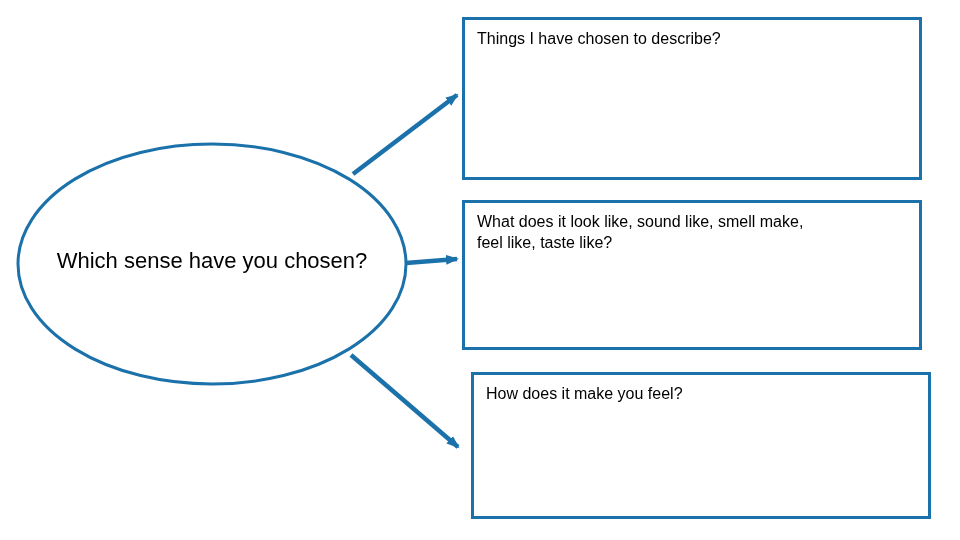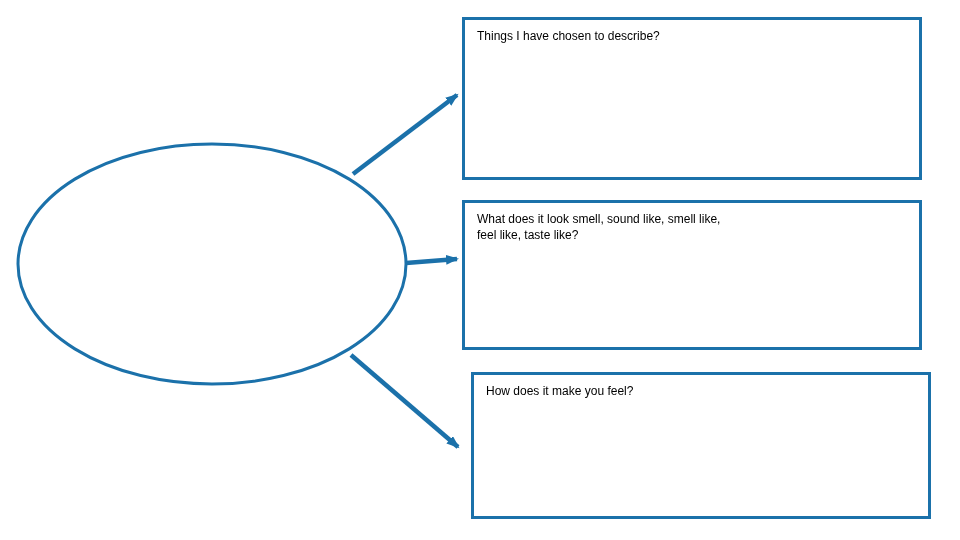--- a/index.html
+++ b/index.html
@@ -34,21 +34,21 @@
     color: #000000;
   }
   .box {
     position: absolute;
     left: 462px;
     width: 460px;
     box-sizing: border-box;
     border: 3px solid #1b71aa;
     background: #ffffff;
     padding: 9px 12px;
-    font-size: 12px;
+    font-size: 16px;
     line-height: 1.3;
     color: #000000;
   }
   .box-top    { top: 17px;  height: 163px; }
   .box-middle { top: 200px; height: 150px; }
   .box-bottom { top: 372px; height: 147px; margin-left: 9px; }
   .box-line { display: block; }
 </style>
 </head>
 <body>
@@ -64,27 +64,28 @@
 
     <ellipse cx="212" cy="264" rx="194" ry="120" fill="#ffffff" stroke="#1b71aa" stroke-width="3"></ellipse>
 
     <line x1="353" y1="174" x2="457" y2="95" stroke="#1b71aa" stroke-width="4.5" marker-end="url(#arrowhead)"></line>
 
     <line x1="406" y1="263" x2="457" y2="259" stroke="#1b71aa" stroke-width="4.5" marker-end="url(#arrowhead)"></line>
 
     <line x1="351" y1="355" x2="458" y2="447" stroke="#1b71aa" stroke-width="4.5" marker-end="url(#arrowhead)"></line>
   </svg>
 
+  <div class="ellipse-label">Which sense have you chosen?</div>
 
   <div class="box box-top">
     <span class="box-line">Things I have chosen to describe?</span>
   </div>
 
   <div class="box box-middle">
-    <span class="box-line">What does it look smell, sound like, smell like,</span>
+    <span class="box-line">What does it look like, sound like, smell make,</span>
     <span class="box-line">feel like, taste like?</span>
   </div>
 
   <div class="box box-bottom">
     <span class="box-line">How does it make you feel?</span>
   </div>
 
 </div>
 
 </body></html>

